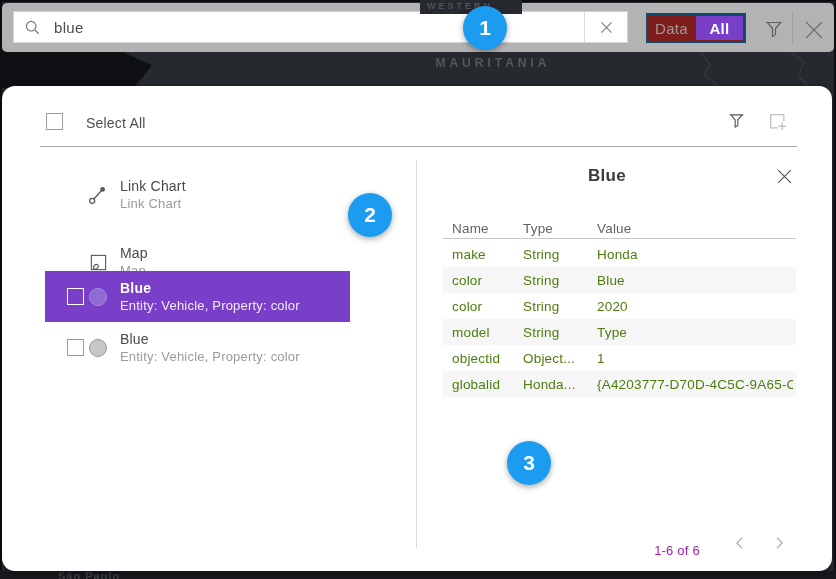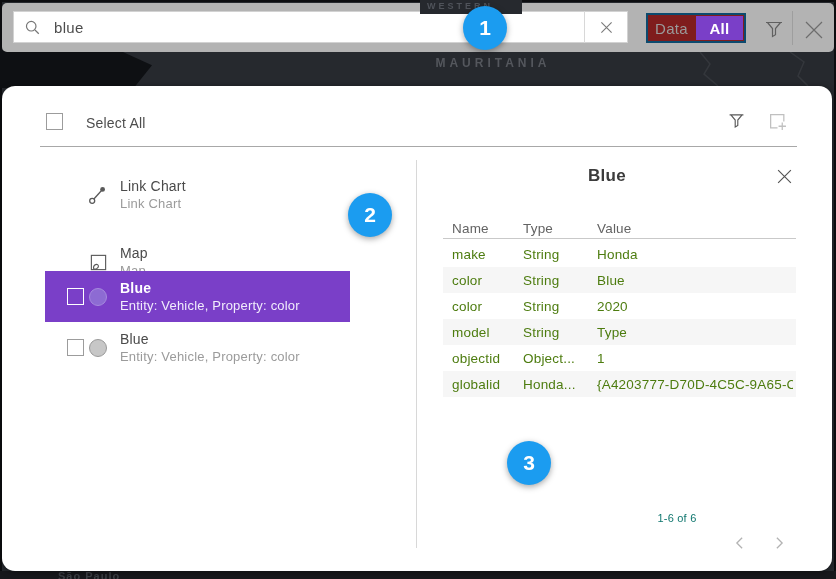--- a/index.html
+++ b/index.html
@@ -80,22 +80,22 @@
   .ptable { position:absolute; left:441px; top:131px; width:353px; }
   .t-head { position:relative; height:22px; border-bottom:1px solid #c9c9c9; }
   .t-head span, .t-row span { position:absolute; font-size:13.5px; color:#4d7c0f; letter-spacing:.2px;
                               top:50%; transform:translateY(-50%); white-space:nowrap; }
   .t-head span { color:#636363; }
   .t-rows { margin-top:2px; }
   .t-row { position:relative; height:26px; }
   .t-row:nth-child(even) { background:#f6f6f6; }
   .col1 { left:9px; } .col2 { left:80px; } .col3 { left:154px; max-width:196px; overflow:hidden; }
 
-  .pg-label { position:absolute; left:630px; top:426px; width:90px; text-align:center;
-              font-size:11px; color:#0f766e; letter-spacing:.2px; }
+  .pg-label { position:absolute; left:630px; top:457px; width:90px; text-align:center;
+              font-size:13px; color:#a21caf; letter-spacing:.2px; }
   .pg-btn { position:absolute; top:448px; width:18px; height:18px; border:none; background:none;
             cursor:pointer; display:flex; align-items:center; justify-content:center; }
   .pg-prev { left:728px; } .pg-next { left:768px; }
 
   
   .callout { position:absolute; width:44px; height:44px; border-radius:50%; background:#1b9cf0;
              color:#fff; font-size:21px; font-weight:bold; display:flex; align-items:center;
              justify-content:center; z-index:10; box-shadow:0 2px 6px rgba(0,0,0,.35); }
   .callout-1 { left:463px; top:6px; }
   .callout-2 { left:348px; top:193px; }

